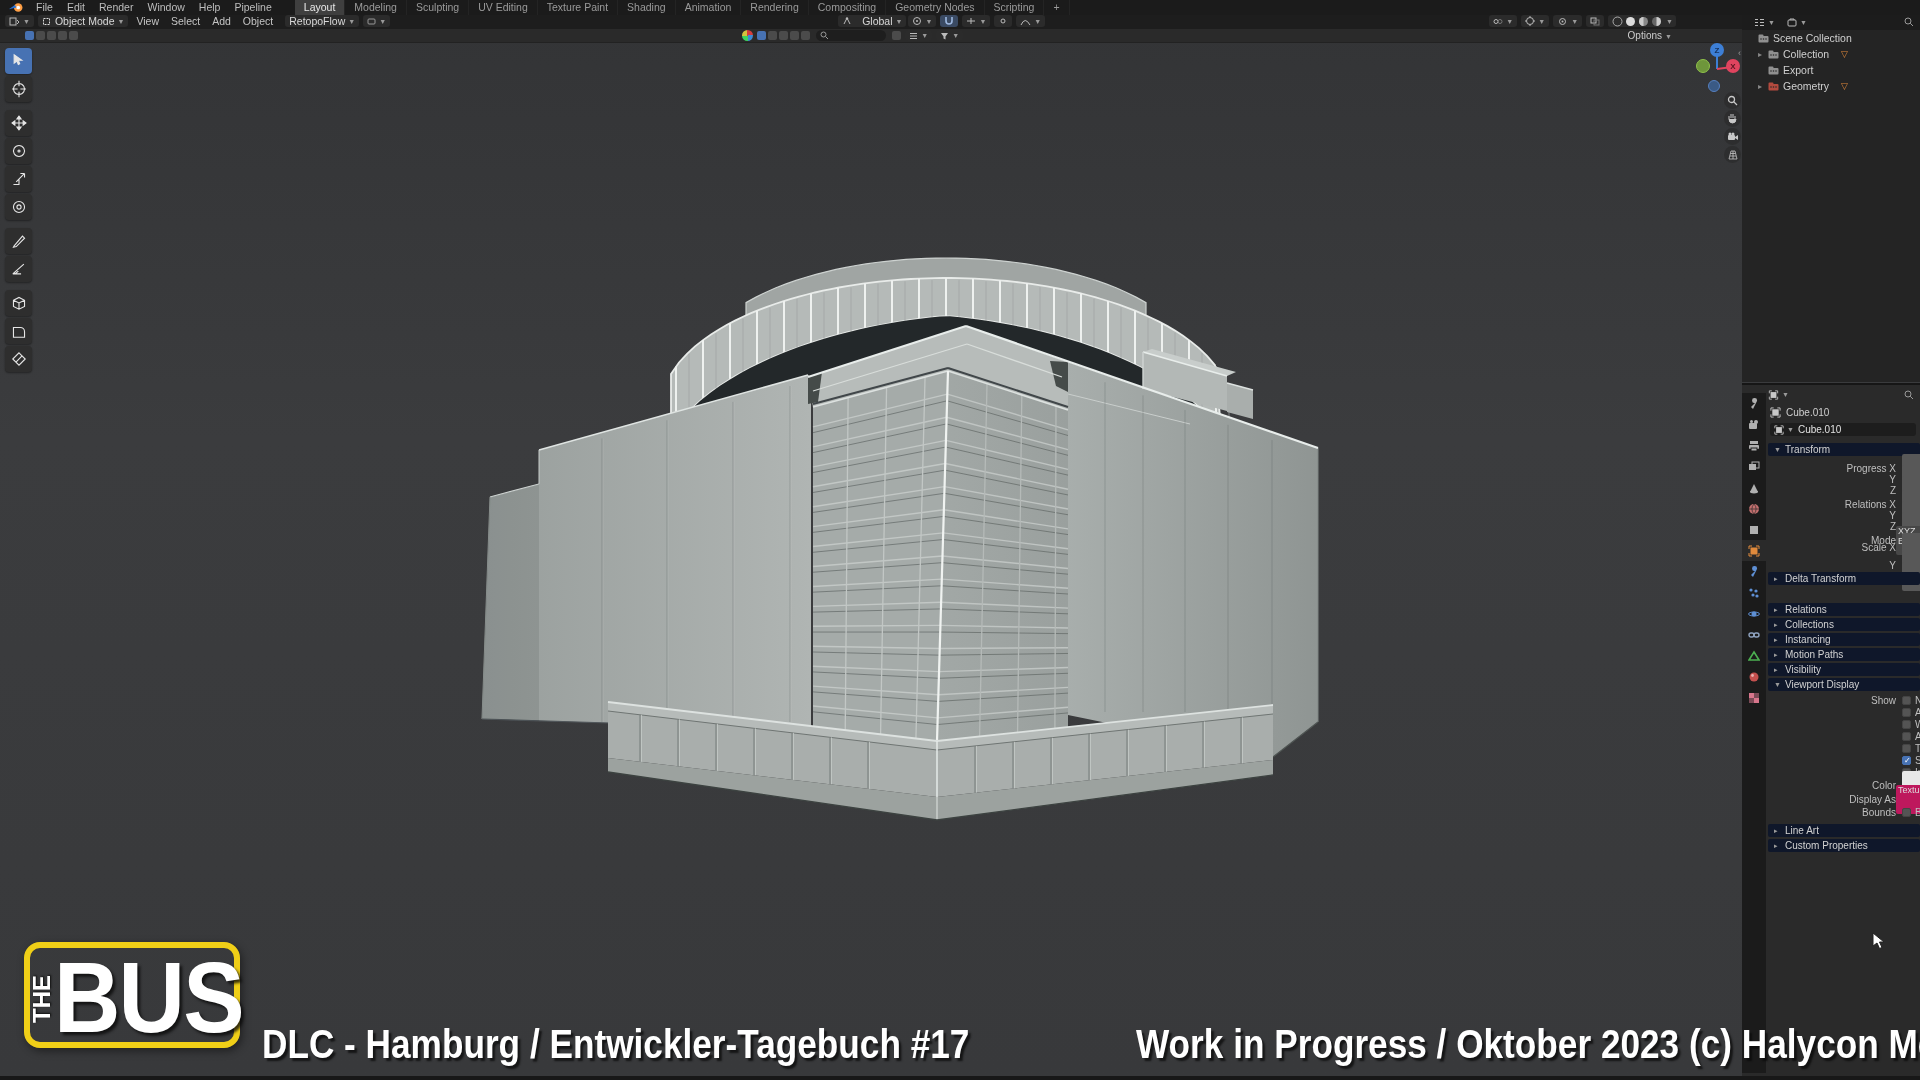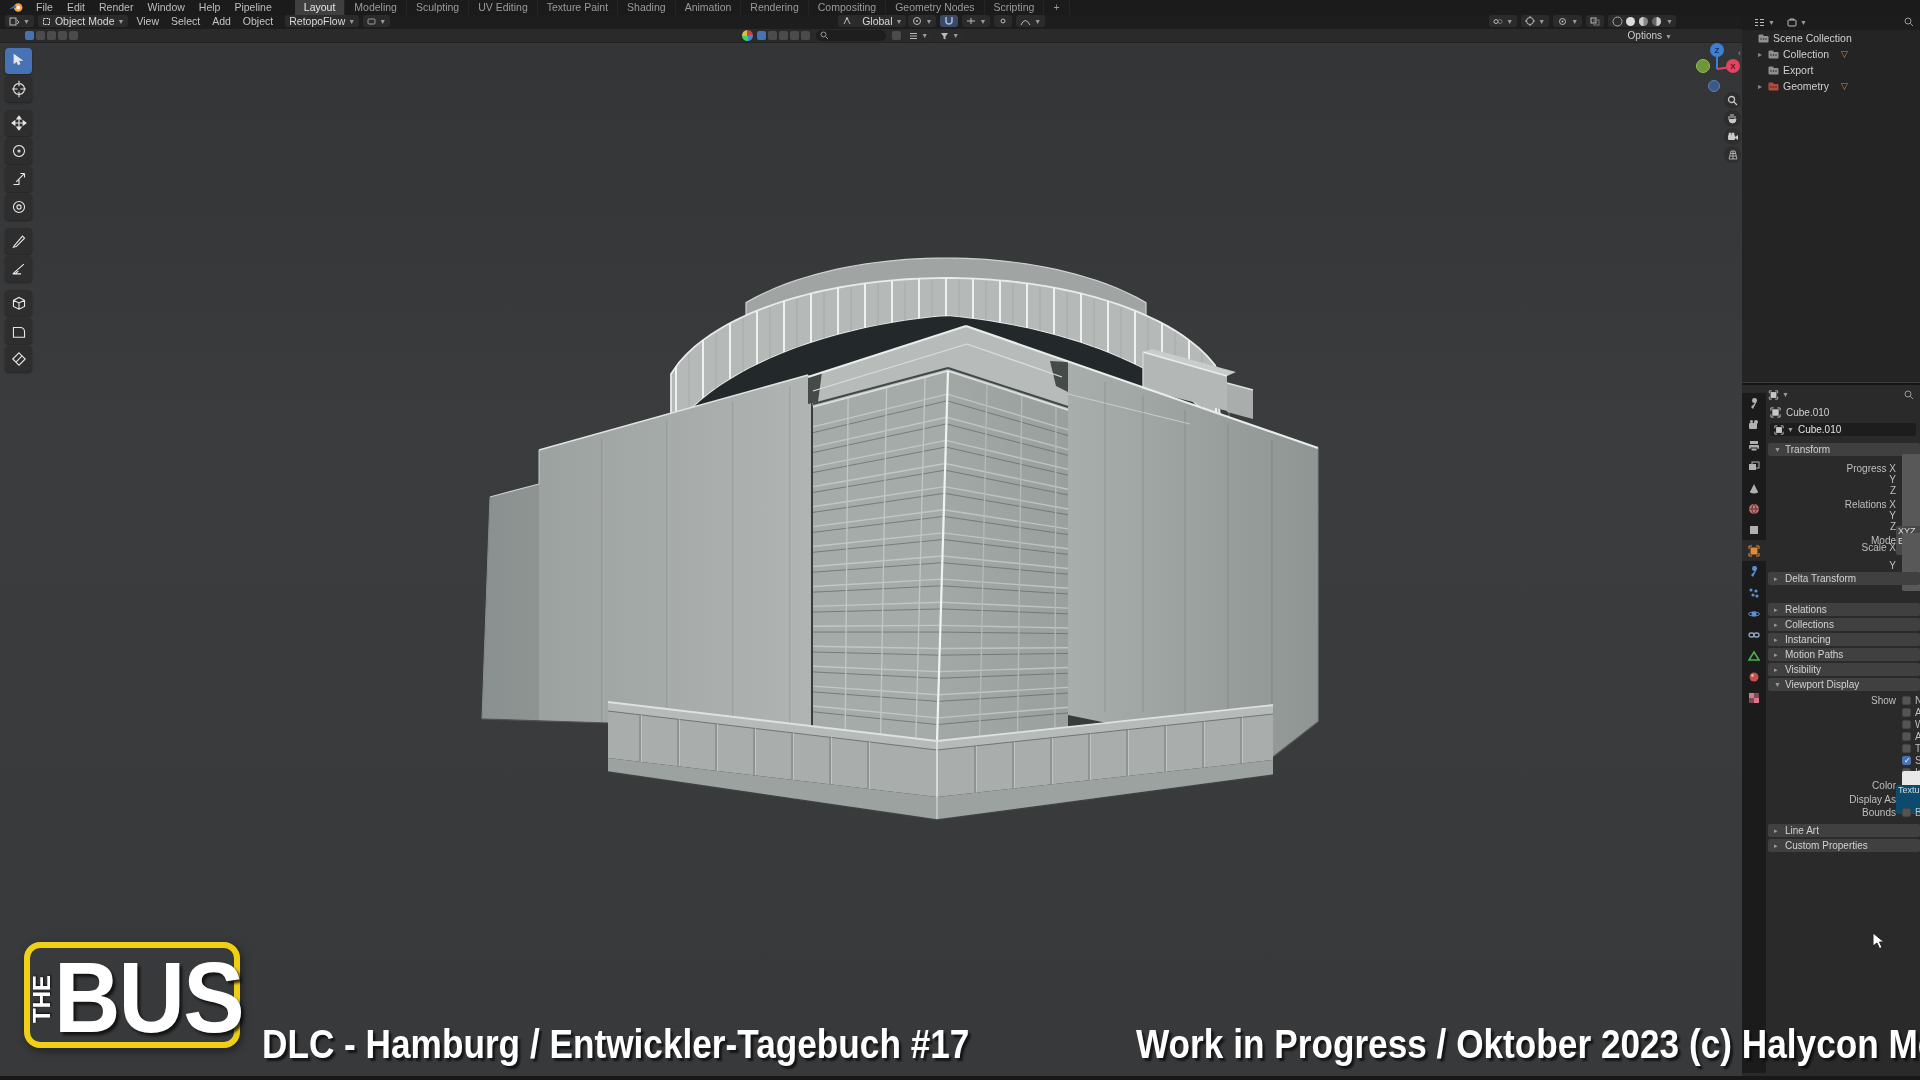--- a/index.html
+++ b/index.html
@@ -22,21 +22,21 @@
 #outliner .hdr{height:16px;background:#1c1c1c;display:flex;align-items:center;padding:0 6px}
 .olrow{display:flex;align-items:center;height:16px;font-size:10.5px;color:#cfcfcf}
 #props{position:absolute;left:1742px;top:383px;width:178px;height:693px;background:#2a2a2a;z-index:36;border-top:2px solid #161616}
 #ptabs{position:absolute;left:0;top:8px;width:24px;height:680px;background:#1b1b1b}
 .ptab{width:24px;height:21px;display:flex;align-items:center;justify-content:center}
 .ptab.active{background:#2a2a2a}
 #pcontent{position:absolute;left:24px;top:0;width:154px;height:693px;overflow:hidden;font-size:10px;color:#c6c6c6}
 .prow{position:absolute;height:11px;display:flex;align-items:center;width:154px}
 .plabel{position:absolute;right:24px;text-align:right;color:#bfbfbf;white-space:nowrap}
 .pfield{position:absolute;left:136px;width:18px;height:29px;background:#585858;border-radius:2px 0 0 2px}
-.psec{position:absolute;left:2px;width:152px;height:13px;background:#404040;color:#d2d2d2;display:flex;align-items:center;border-radius:2px}
+.psec{position:absolute;left:2px;width:152px;height:13px;background:#0f172a;color:#d2d2d2;display:flex;align-items:center;border-radius:2px}
 .psec .car{font-size:7px;color:#9a9a9a;margin:0 4px 0 6px;width:7px}
 .pcheck{position:absolute;left:136px;width:9px;height:9px;background:#545454;border-radius:2px;border:1px solid #444}
 .pcheck.on{background:#4772b3;border-color:#4772b3}
 .pcheck.on:after{content:"✓";color:#fff;font-size:8px;position:absolute;left:1px;top:-1px}
 #captions{position:absolute;left:0;top:0;width:1920px;height:1080px;z-index:45;pointer-events:none}
 #logo{position:absolute;left:24px;top:942px;width:216px;height:106px;border:6px solid #f0cf17;border-radius:16px;box-shadow:2px 3px 8px rgba(0,0,0,.45)}
 #logo-the{position:absolute;left:-2px;top:8px;width:26px;height:86px;color:#fff;font-weight:bold;font-size:24px;letter-spacing:0px;writing-mode:vertical-rl;transform:rotate(180deg);text-align:center;text-shadow:1px 1px 2px #111;font-family:"Liberation Sans",sans-serif}
 #logo-bus{position:absolute;left:24px;top:-8px;font-size:100px;font-weight:900;color:#fff;transform:scaleX(.92);transform-origin:left;letter-spacing:-2px;text-shadow:3px 3px 3px rgba(10,10,10,.8);font-family:"Liberation Sans",sans-serif}
 .caption{position:absolute;color:#fff;font-weight:bold;font-size:40px;white-space:nowrap;text-shadow:3px 3px 2px rgba(10,10,10,.75);transform:scaleX(.88);transform-origin:left}
 #statusbar{position:absolute;left:0;top:1076px;width:1920px;height:4px;background:#181818;z-index:50}
@@ -806,21 +806,21 @@
       <div class="prow" style="top:382px">
         <span class="pcheck"></span>
         <span style="position:absolute;left:149px;color:#c0c0c0;white-space:nowrap">In Front</span>
       </div>
       <div class="prow" style="top:395px">
         <span class="plabel">Color</span>
         <span class="pfield" style="background:#e8e8e8"></span>
       </div>
       <div class="prow" style="top:409px">
         <span class="plabel">Display As</span>
-        <span class="pfield" style="left:130px;width:24px;background:#0c4a6e;color:#ddd;font-size:9px;padding-left:2px">Textu</span>
+        <span class="pfield" style="left:130px;width:24px;background:#be185d;color:#ddd;font-size:9px;padding-left:2px">Textu</span>
       </div>
       <div class="prow" style="top:422px">
         <span class="plabel">Bounds</span>
         <span class="pcheck"></span>
         <span style="position:absolute;left:149px;color:#c0c0c0">B</span>
       </div>
       <div class="psec" style="top:439px"><span class="car">▸</span>Line Art</div>
       <div class="psec" style="top:454px"><span class="car">▸</span>Custom Properties</div>
     </div>
 </div>

